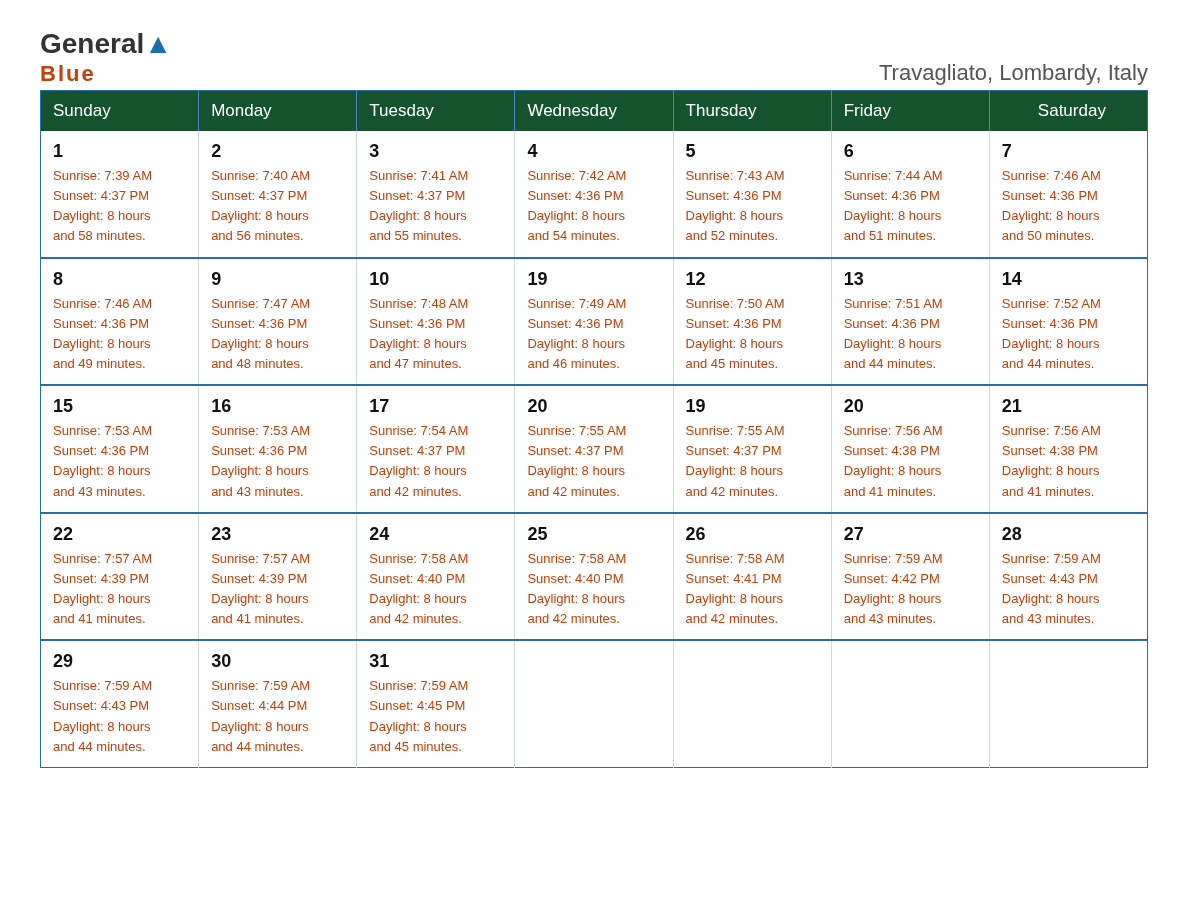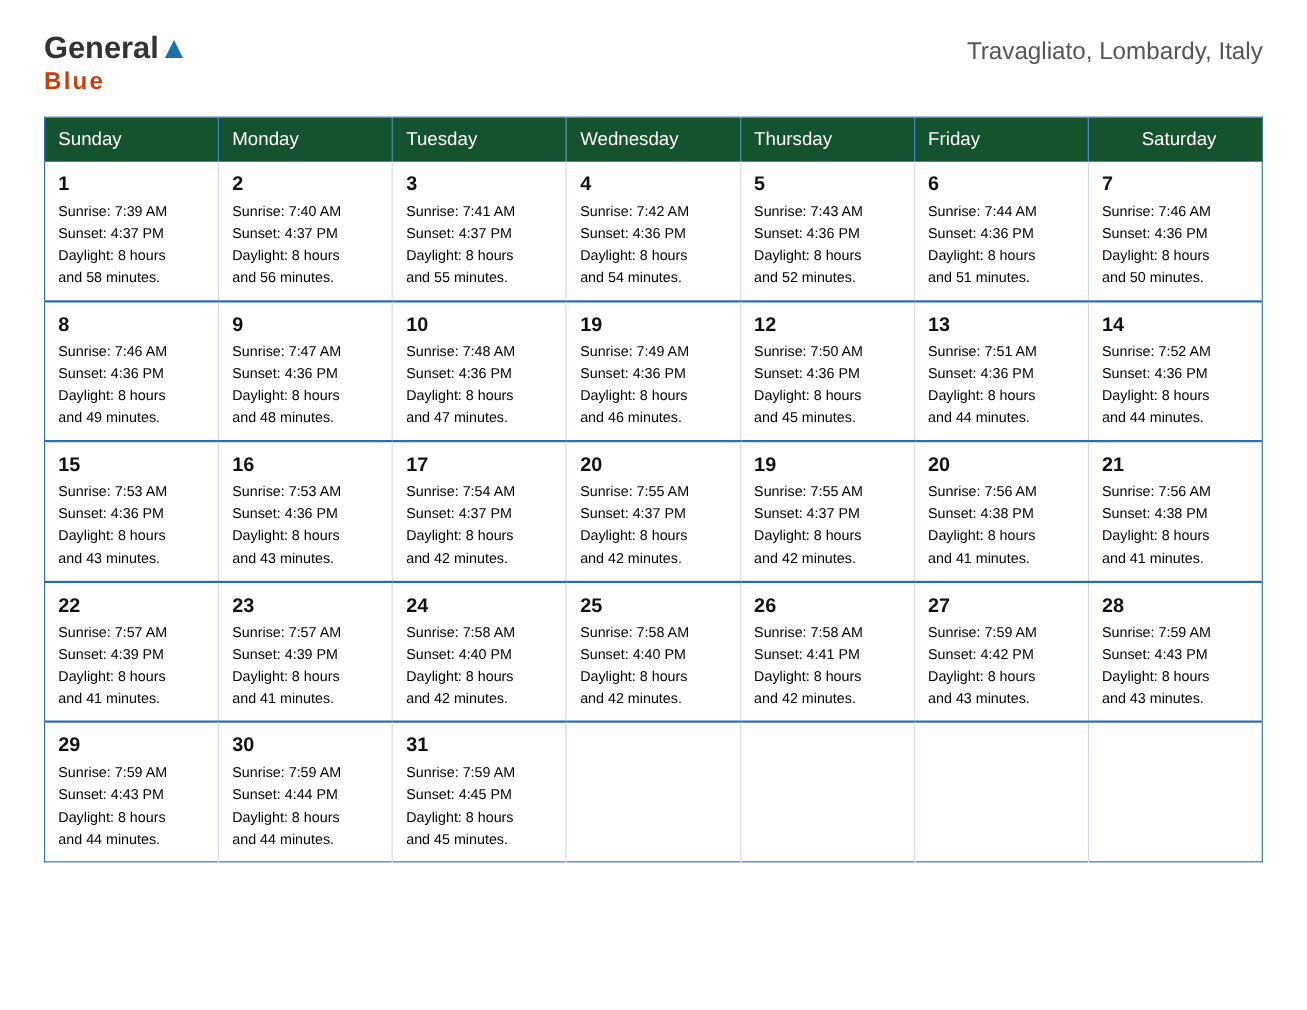--- a/index.html
+++ b/index.html
@@ -6,22 +6,22 @@
     body {
       font-family: Arial, sans-serif;
       background: #fff;
       padding: 30px 40px;
       width: 1188px;
       min-height: 918px;
     }
     .header {
       display: flex;
       justify-content: space-between;
-      align-items: flex-start;
-      margin-bottom: 20px;
+      align-items: flex-end;
+      margin-bottom: 4px;
     }
     .logo {
       display: flex;
       flex-direction: column;
     }
     .logo-text {
       font-size: 28px;
       font-weight: bold;
       color: #333;
       line-height: 1;
@@ -77,21 +77,21 @@
     .calendar tr:last-child td { border-bottom: none; }
     .day-num {
       font-size: 18px;
       font-weight: bold;
       display: block;
       margin-bottom: 4px;
       color: #111;
     }
     .day-info {
       font-size: 13px;
-      color: #000000;
+      color: #c2410c;
       line-height: 1.55;
     }
     .empty-cell {
       background: #fff;
     }
   </style>
 </head>
 <body>
 
 <div class="header">

